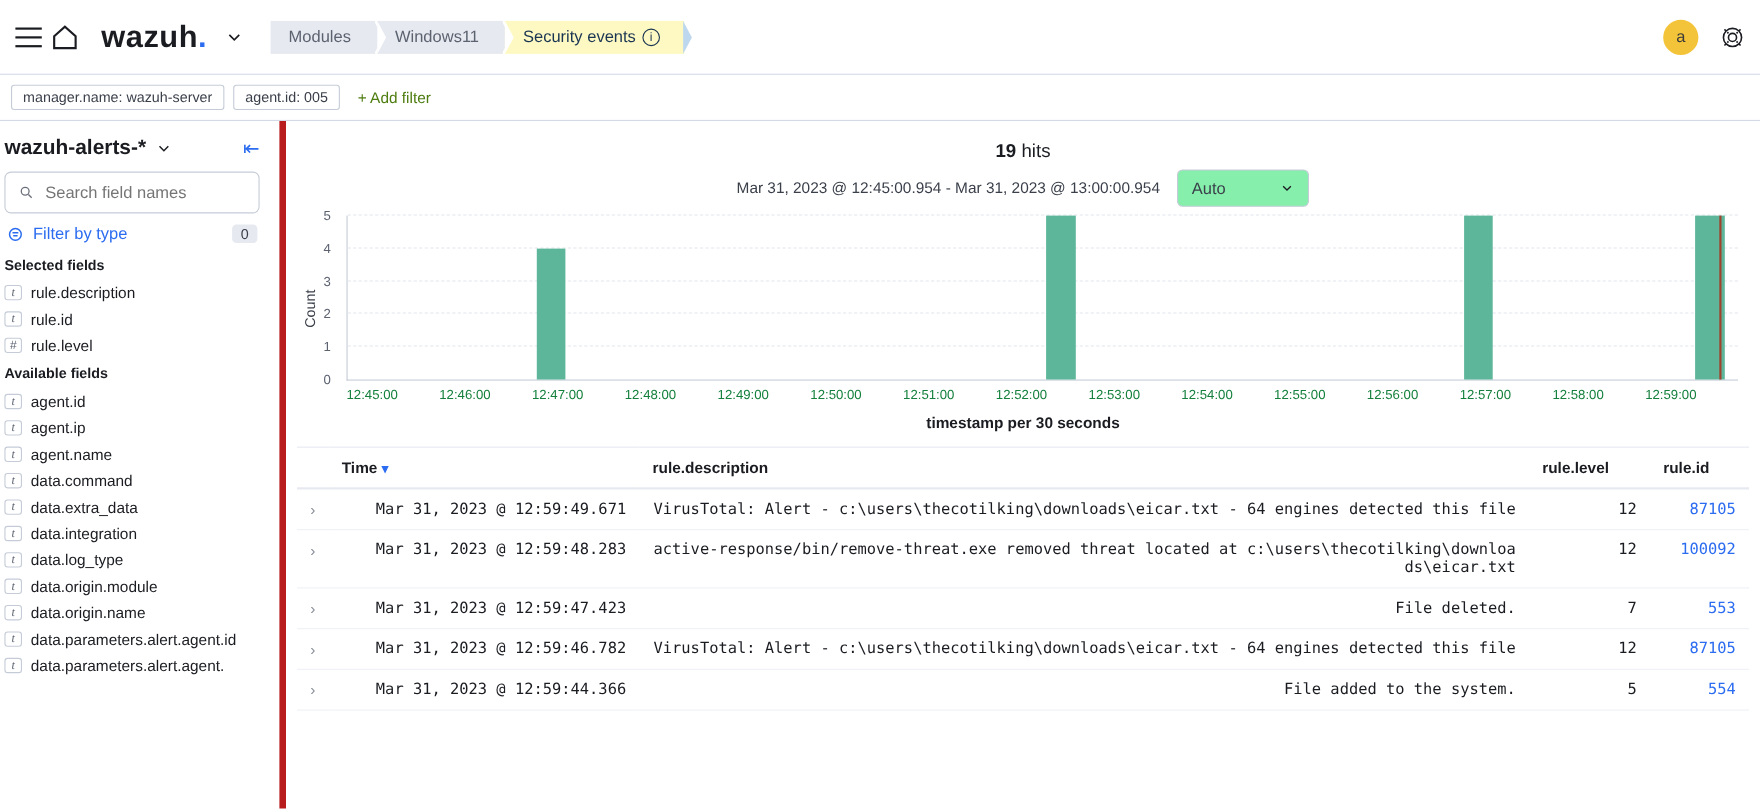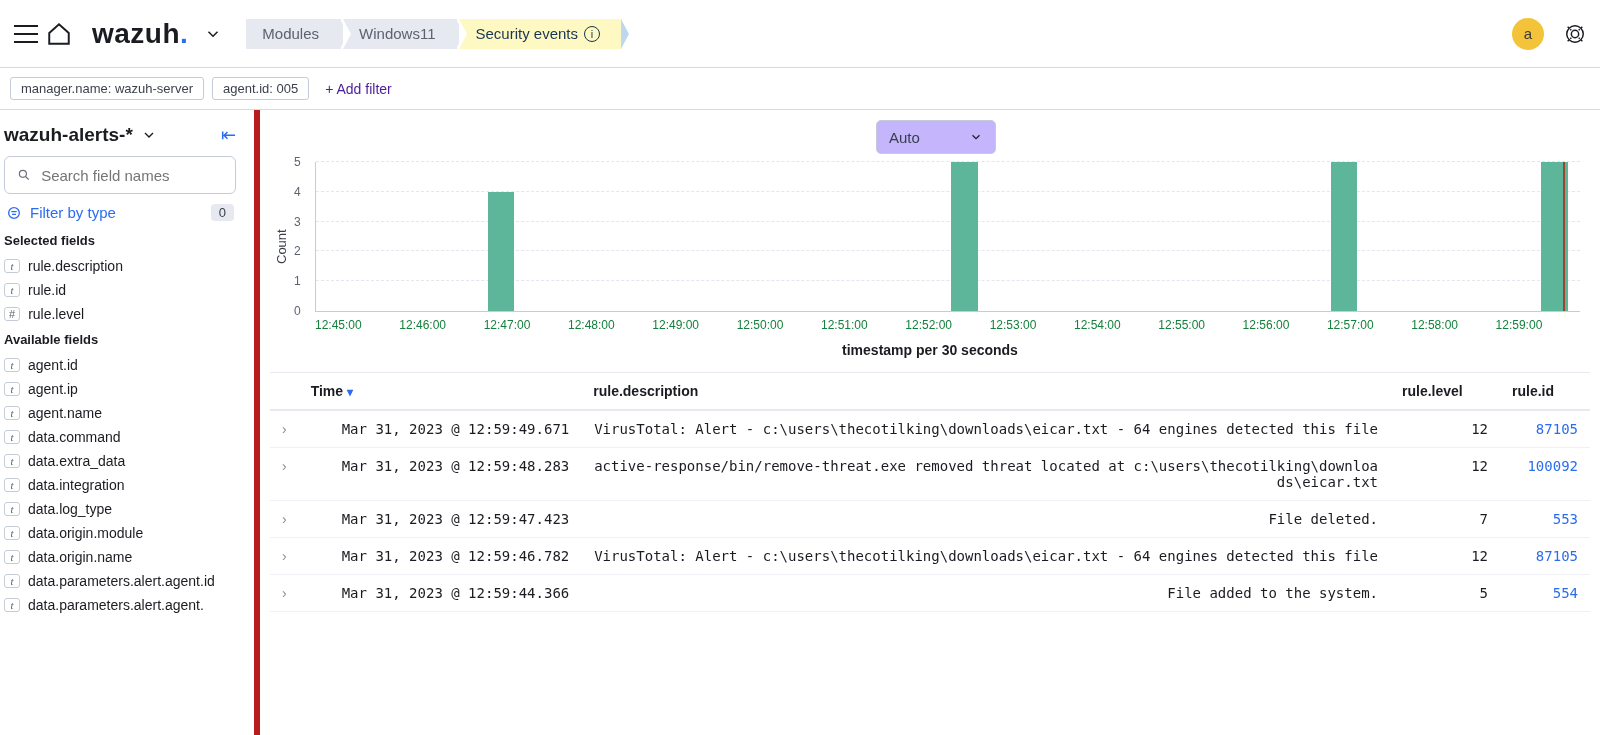--- a/index.html
+++ b/index.html
@@ -22,42 +22,42 @@
     content:""; position:absolute; left:0; top:0; width:0;height:0;
     border-top:15px solid transparent; border-bottom:15px solid transparent; border-left:8px solid #fff;
   }
   .top-spacer{flex:1;}
   .avatar{ width:32px; height:32px; border-radius:50%; background:#f3c43a; display:flex; align-items:center; justify-content:center; font-size:15px; color:#3a3a3a; cursor:pointer;}
   .target-icon{ width:22px; height:22px; margin-left:12px; cursor:pointer;}
   
   .filter-row{ display:flex; align-items:center; height:42px; border-bottom:1px solid #d3dae6; padding:0 10px; gap:8px;}
   .filter-pill{ border:1px solid #c5ccd7; background:#fff; border-radius:3px; padding:3px 10px; font-size:13px; color:#3a3f4a; display:flex; align-items:center; gap:6px; cursor:pointer;}
   .filter-pill .x{font-size:14px; color:#5c6270;}
-  .add-filter{ color:#4c1d95; font-size:14px; margin-left:8px; cursor:pointer;}
+  .add-filter{ color:#4d7c0f; font-size:14px; margin-left:8px; cursor:pointer;}
   
   .body{ display:flex; height:calc(735px - 54px - 42px);}
   .sidebar{ width:260px; border-right:6px solid #b91c1c; padding:14px 18px 14px 4px; overflow-y:auto;}
   .index-row{ display:flex; align-items:center; justify-content:space-between; margin-bottom:10px;}
   .index-name{ font-weight:600; font-size:19px; display:flex; align-items:center; gap:8px;}
   .collapse-btn{ color:#2b6cf0; cursor:pointer; font-size:18px;}
   .search-box{ border:1px solid #c5ccd7; border-radius:6px; height:38px; display:flex; align-items:center; padding:0 12px; gap:10px; margin-bottom:10px;}
   .search-box input{ border:none; outline:none; font-size:15px; width:100%; color:#555;}
   .filter-type-row{ display:flex; align-items:center; justify-content:space-between; margin-bottom:12px; padding:0 2px;}
   .filter-type-left{ display:flex; align-items:center; gap:8px; color:#2b6cf0; font-size:15px;}
   .filter-count{ background:#e6e9ef; border-radius:4px; padding:1px 8px; font-size:13px; color:#3a3f4a;}
   .section-title{ font-weight:600; font-size:13px; margin:6px 0 6px 0;}
   .field-item{ display:flex; align-items:center; gap:8px; padding:4px 0; font-size:14px; cursor:pointer;}
   .type-badge{ border:1px solid #c5ccd7; border-radius:3px; padding:0 4px; font-size:11px; color:#5c6270; background:#fff; min-width:16px; text-align:center; font-style:italic; font-family:Georgia, serif;}
   .type-badge.hash{ font-style:normal; font-family:inherit;}
   
   .main{ flex:1; padding:10px 10px 0 10px; overflow-y:auto;}
   .hits{ text-align:center; font-size:17px; margin:8px 0 6px;}
   .hits b{font-weight:700;}
   .range-row{ text-align:center; font-size:14px; color:#3a3f4a; margin-bottom:8px;}
-  .interval-select{ display:inline-flex; align-items:center; justify-content:space-between; border:1px solid #c5ccd7; border-radius:5px; height:34px; padding:0 12px; width:120px; font-size:15px; margin-left:12px; background:#c4b5fd; cursor:pointer;}
+  .interval-select{ display:inline-flex; align-items:center; justify-content:space-between; border:1px solid #c5ccd7; border-radius:5px; height:34px; padding:0 12px; width:120px; font-size:15px; margin-left:12px; background:#86efac; cursor:pointer;}
   
   .chart-wrap{ display:flex; margin:4px 10px 4px 0;}
   .ylabel{ writing-mode:vertical-rl; transform:rotate(180deg); font-size:13px; color:#3a3f4a; text-align:center; padding-right:4px;}
   .chart{ flex:1; }
   .chart-grid{ position:relative; height:150px; border-left:1px solid #c5ccd7; border-bottom:1px solid #c5ccd7; margin-left:26px;}
   .gridline{position:absolute; left:0; right:0; border-top:1px dashed #e2e6ee;}
   .yticks{ position:absolute; left:-22px; top:-7px; bottom:-7px; display:flex; flex-direction:column; justify-content:space-between; font-size:12px; color:#5c6270;}
   .bars{ position:absolute; left:0; right:0; top:0; bottom:0; display:flex;}
   .bar-slot{ flex:1; position:relative;}
   .bar{ position:absolute; bottom:0; width:62%; left:8%; background:#5db699;}
@@ -205,21 +205,26 @@
           <span>data.parameters.alert.agent.id</span>
         </div>
         <div class="field-item">
           <span class="type-badge">t</span>
           <span>data.parameters.alert.agent.</span>
         </div>
       </div>
   </div>
 
   <div class="main">
+    <div class="hits">
+      <b>19</b>
+      <span>hits</span>
+    </div>
     <div class="range-row">
+      <span>Mar 31, 2023 @ 12:45:00.954 - Mar 31, 2023 @ 13:00:00.954</span>
       <span class="interval-select">
         <span>Auto</span>
         <svg width="14" height="14" viewBox="0 0 24 24" fill="none" stroke="#1a1c21" stroke-width="2">
             <path d="M6 9l6 6 6-6"></path>
           </svg>
       </span>
     </div>
 
     <div class="chart-wrap">
       <div class="ylabel">Count</div>

